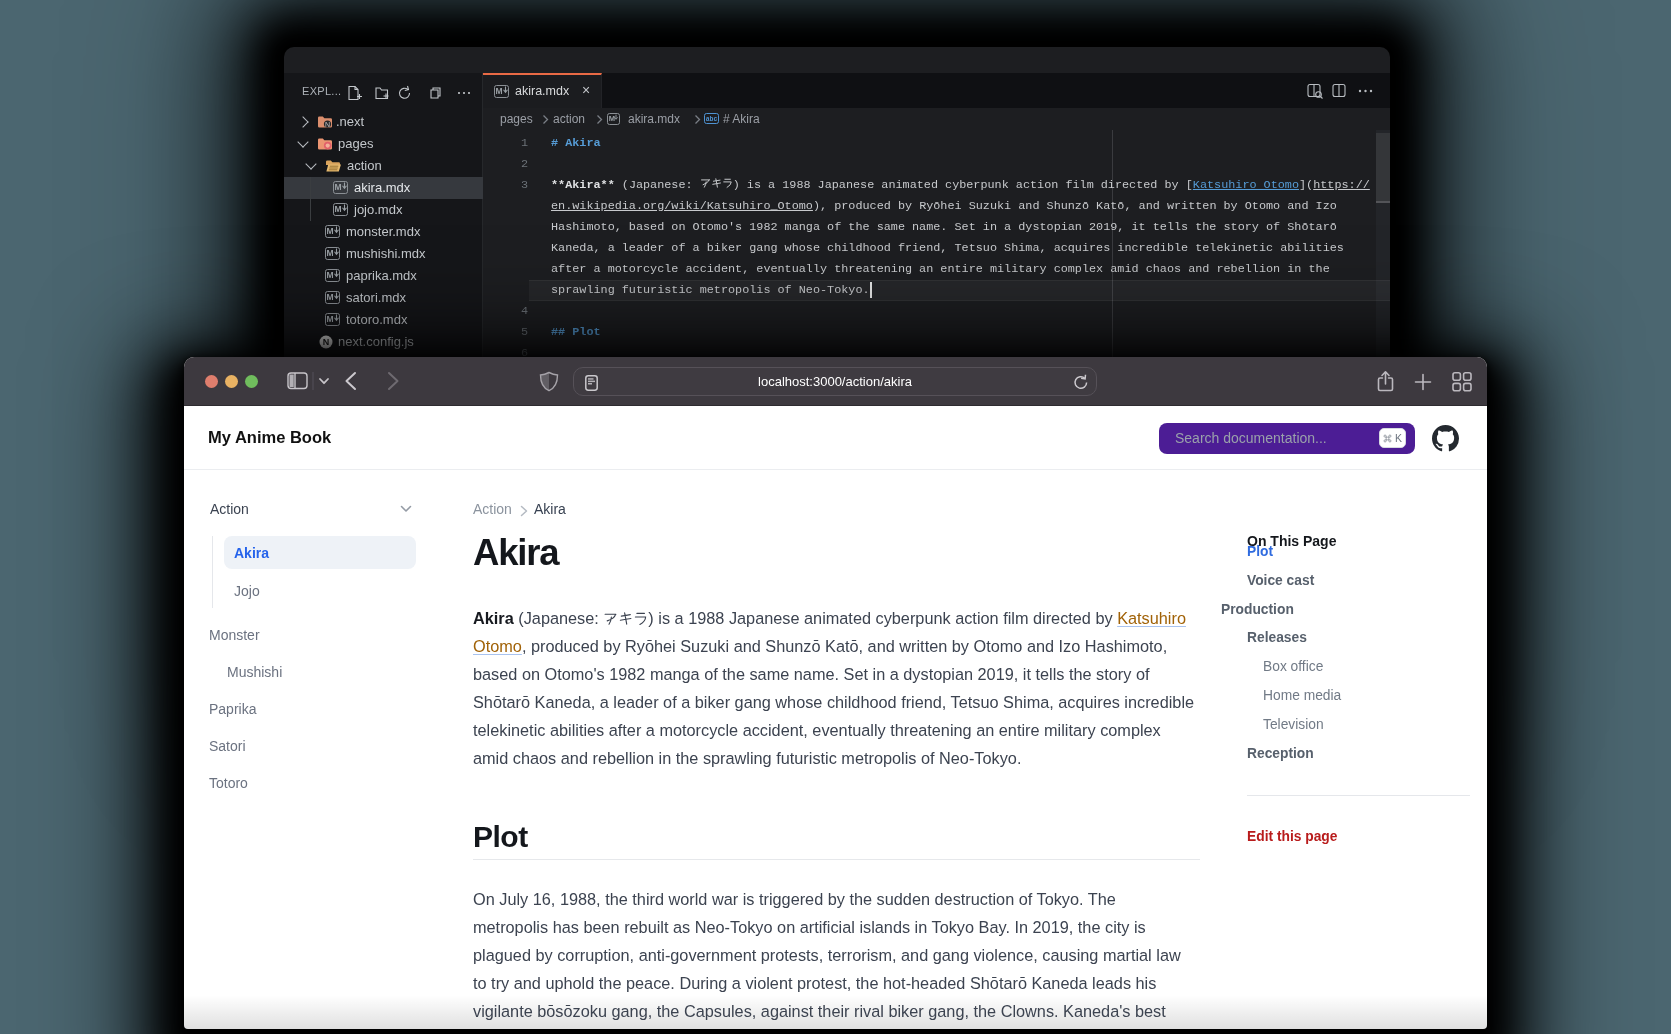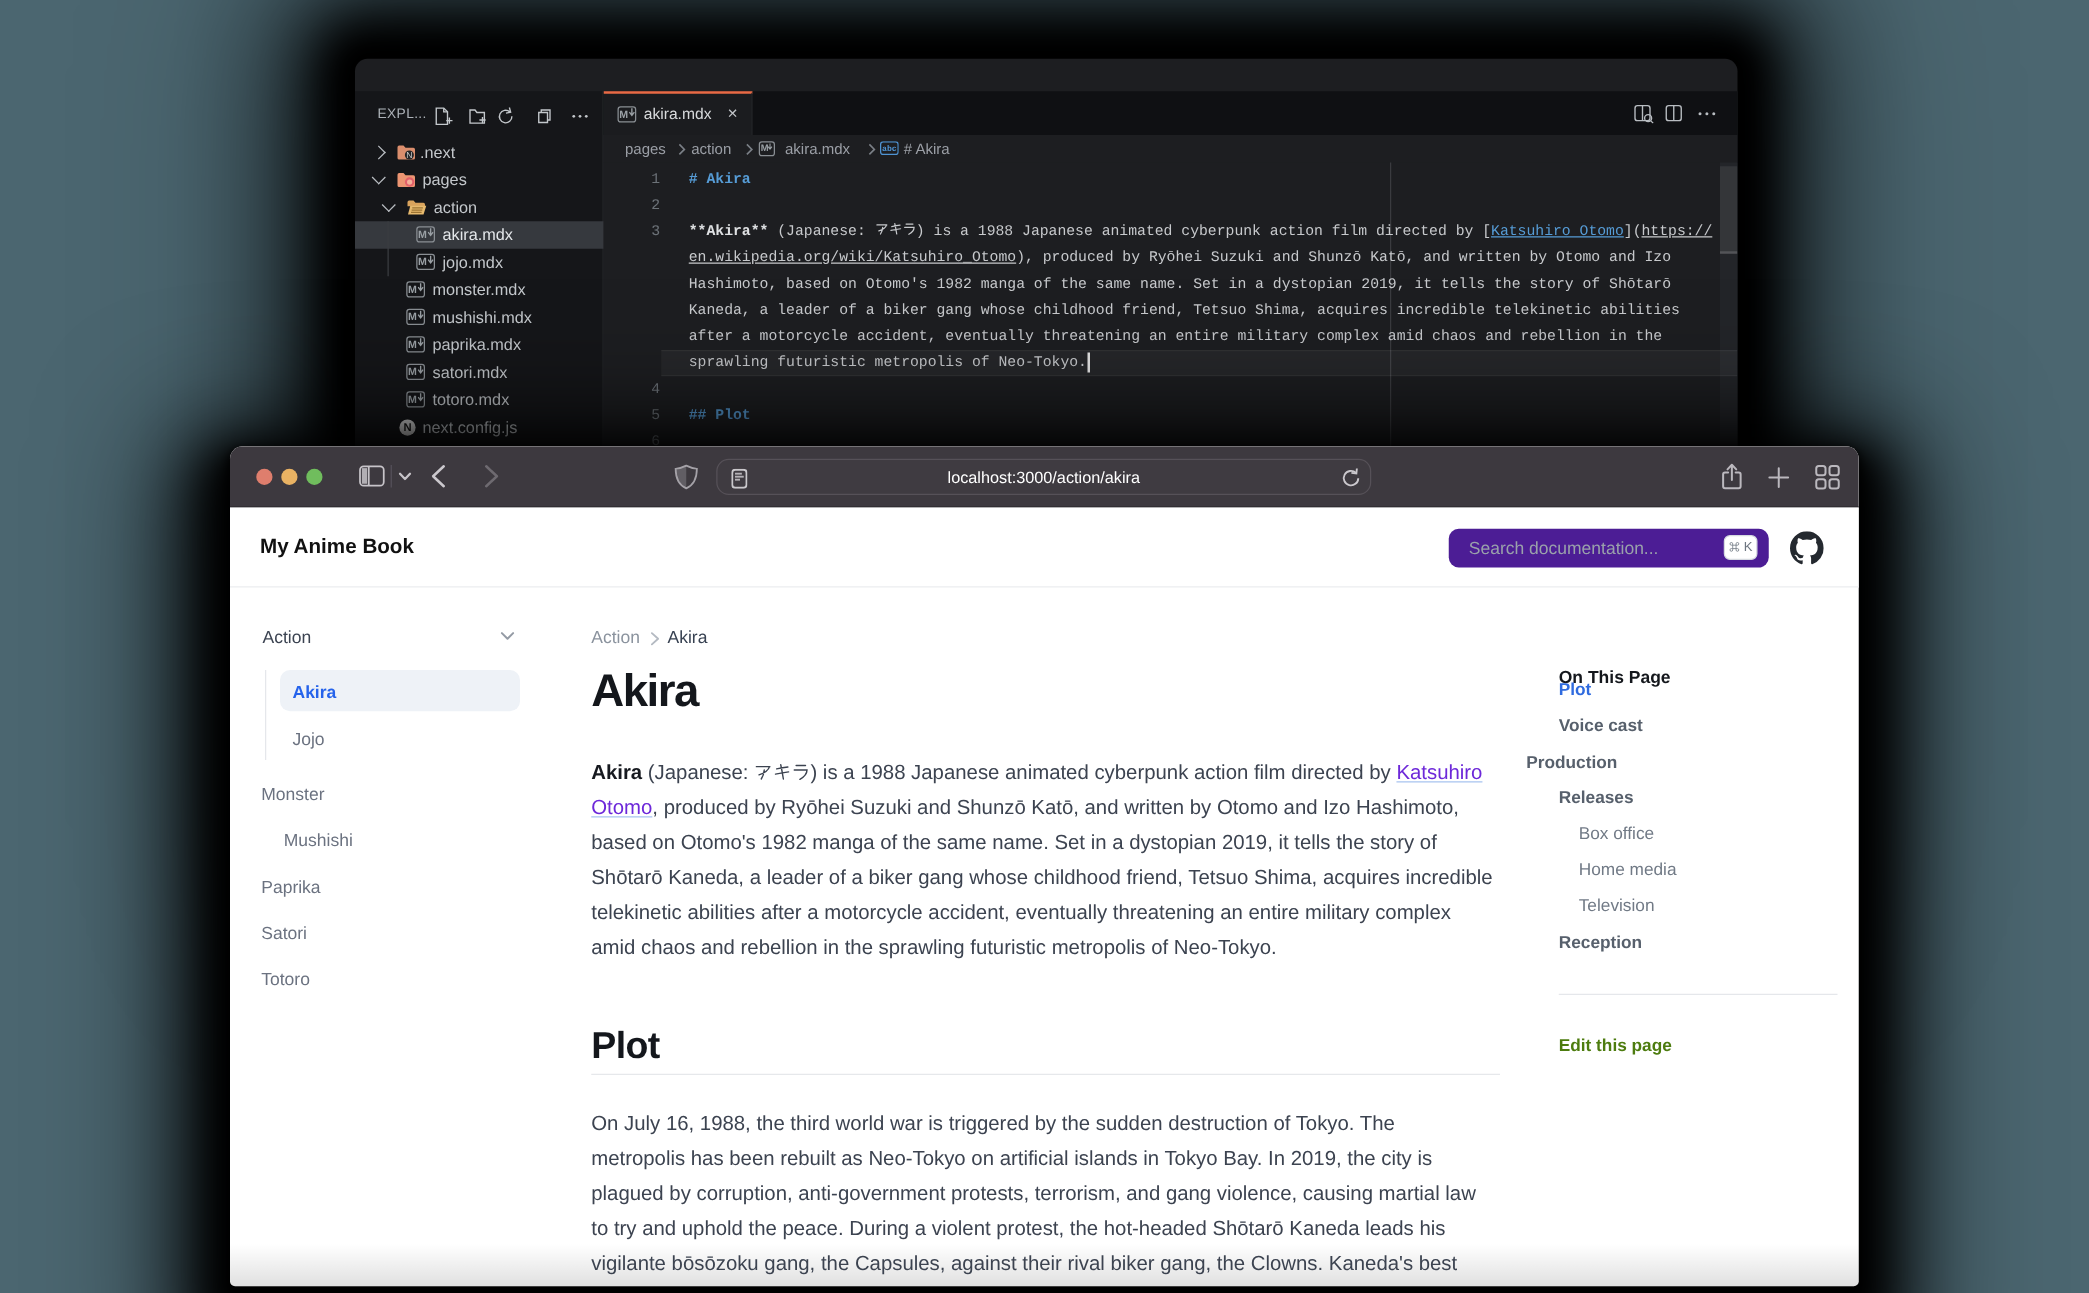--- a/index.html
+++ b/index.html
@@ -53,21 +53,21 @@
 #navbar { position:absolute; left:0; top:49px; width:100%; height:64px; background:#fff; border-bottom:1px solid #ebedf0; }
 #navbar .brand { position:absolute; left:24px; top:22px; font-size:16.5px; font-weight:bold; color:#111; }
 #search { position:absolute; left:975px; top:17px; width:256px; height:31px; border-radius:8px; background:#4c1d95; }
 #search .ph { position:absolute; left:16px; top:7px; font-size:14px; color:#9aa1ab; }
 #kbd { position:absolute; right:9px; top:5px; width:27px; height:20px; background:#fff; border:1px solid #d6dae0; border-radius:5px; text-align:center; line-height:18px; font-size:10.5px; color:#6e7681; }
 .sbitem { position:absolute; font-size:14px; color:#6b7280; }
 .toc { position:absolute; font-size:13.8px; color:#57606c; font-weight:bold; }
 .toc2 { position:absolute; font-size:13.8px; color:#717a86; }
 .docp { position:absolute; font-size:16.3px; line-height:28px; color:#3c4350; white-space:pre; }
 .docp b { color:#16191f; }
-.docp a { color:#6d28d9; text-decoration:underline; text-decoration-color:#a8c3f0; text-underline-offset:2px; }
+.docp a { color:#a16207; text-decoration:underline; text-decoration-color:#a8c3f0; text-underline-offset:2px; }
 .kata { display:inline-block; }
 .kata path { fill:none; stroke:#3c4350; stroke-width:7.5; stroke-linecap:round; }
 .kata-c path { stroke:#c7c9cc; stroke-width:9; }
 </style>
 </head>
 <body>
 
 <div id="vscode">
   <div id="vside">
     <div class="abs" style="left:18px;top:12px;font-size:11px;color:#adb2b8;letter-spacing:.3px;">EXPL...</div>
@@ -346,15 +346,15 @@
     <div class="abs" style="left:1063px;top:148px;font-size:14px;font-weight:bold;color:#14171c;margin-top:28px;">On This Page</div>
     <div class="toc" style="left:1063px;top:187px;color:#2f6bdf;">Plot</div>
     <div class="toc" style="left:1063px;top:216px;">Voice cast</div>
     <div class="toc" style="left:1037px;top:245px;">Production</div>
     <div class="toc" style="left:1063px;top:273px;">Releases</div>
     <div class="toc2" style="left:1079px;top:302px;">Box office</div>
     <div class="toc2" style="left:1079px;top:331px;">Home media</div>
     <div class="toc2" style="left:1079px;top:360px;">Television</div>
     <div class="toc" style="left:1063px;top:389px;">Reception</div>
     <div class="abs" style="left:1063px;top:438px;width:223px;height:1px;background:#e5e7eb;"></div>
-    <div class="toc" style="left:1063px;top:472px;color:#4d7c0f;">Edit this page</div>
+    <div class="toc" style="left:1063px;top:472px;color:#b91c1c;">Edit this page</div>
   </div>
 </div>
 
 </body></html>

